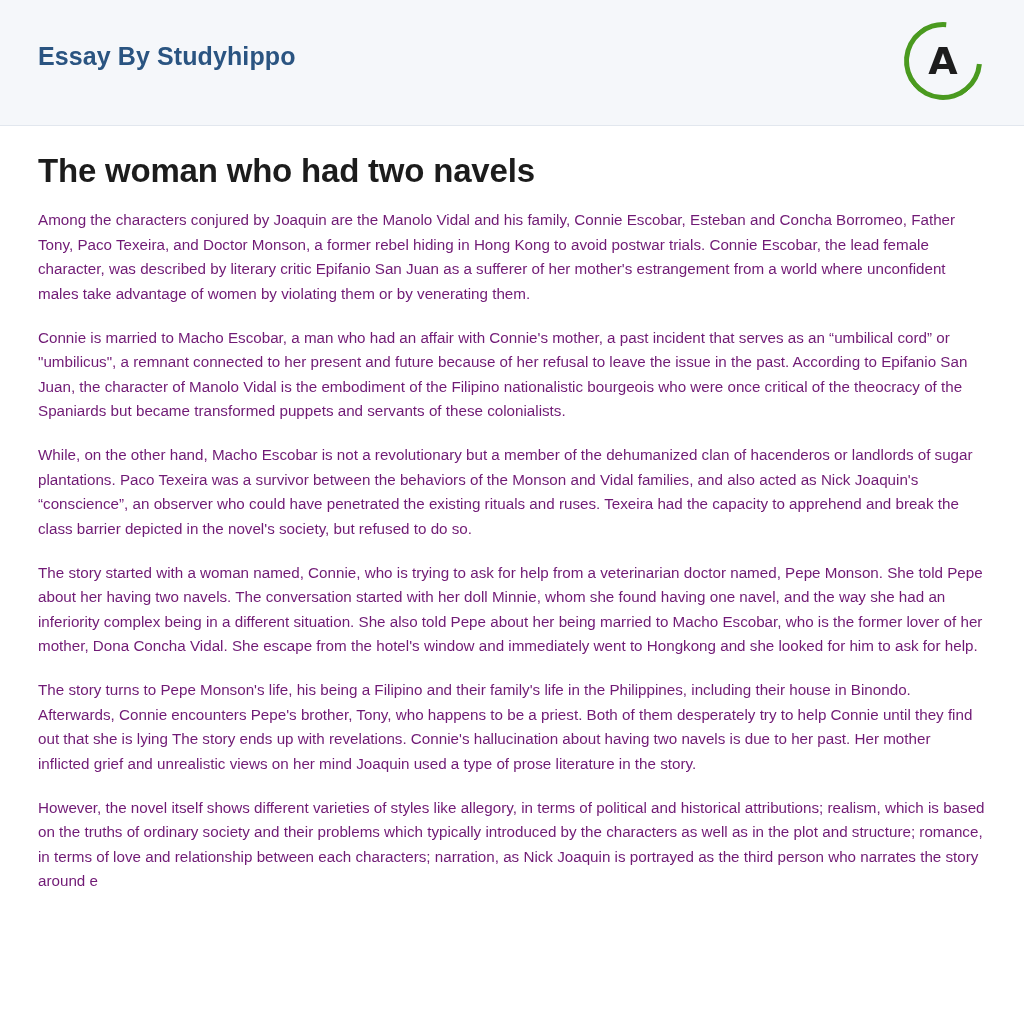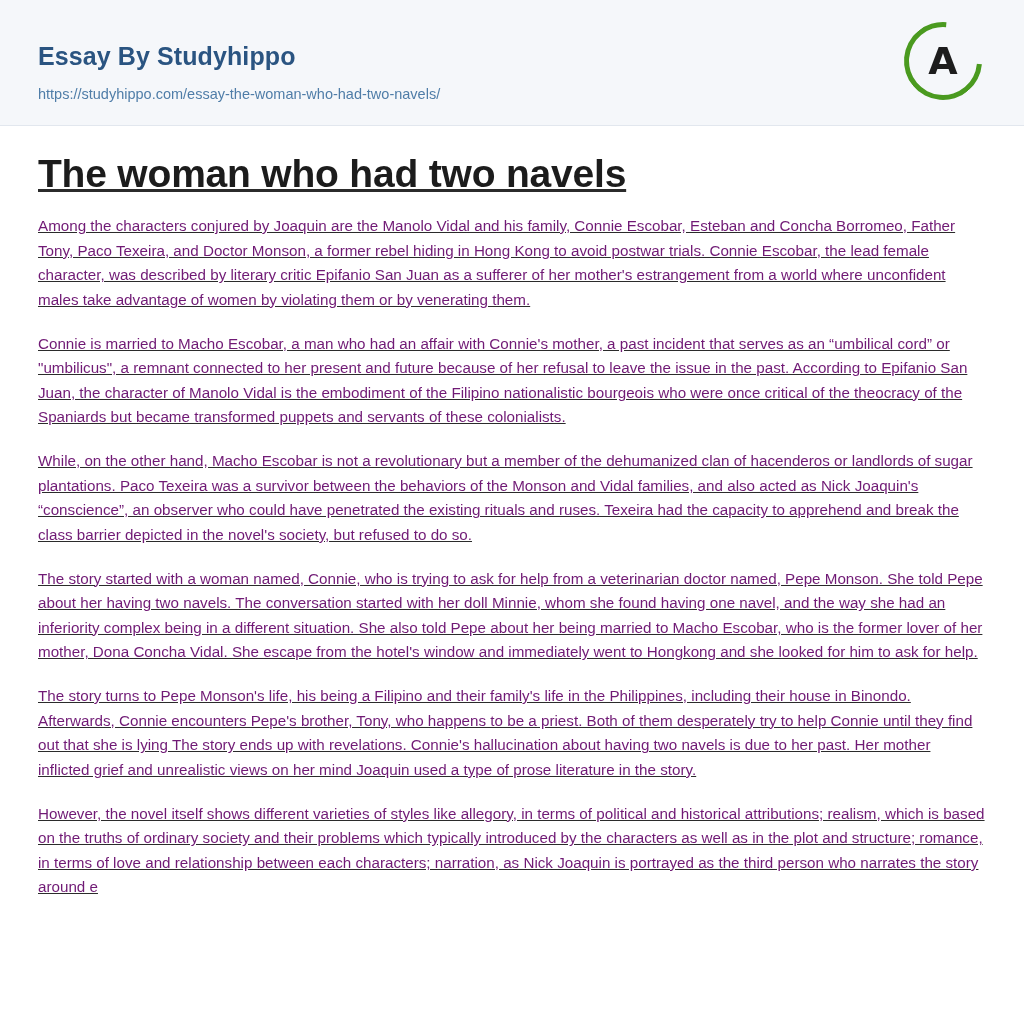--- a/index.html
+++ b/index.html
@@ -13,21 +13,20 @@
     font-family: "Liberation Sans", sans-serif;
     color: #2b2b2b;
     overflow: hidden;
   }
 
   .page {
     width: 1024px;
     height: 1027px;
     position: relative;
     background: #ffffff;
-    text-decoration: underline;
   }
 
   
   .header {
     height: 126px;
     background: #f5f7fa;
     border-bottom: 1px solid #e2e7ee;
     box-sizing: border-box;
     position: relative;
     padding: 0 38px;
@@ -87,21 +86,21 @@
     color: #1d1d1d;
     font-family: "DejaVu Sans", sans-serif;
   }
 
   
   .article {
     padding: 26px 38px 0 38px;
   }
 
   .title {
-    font-size: 39px;
+    font-size: 33px;
     font-weight: bold;
     color: #1c1c1c;
     margin: 0 0 18px 0;
     letter-spacing: -0.2px;
   }
 
   .para {
     font-size: 15.2px;
     line-height: 1.62;
     color: #701a75;
@@ -113,21 +112,20 @@
     margin-bottom: 0;
   }
 </style>
 </head>
 <body>
 
 <div class="page">
 
   <div class="header">
     <div class="brand">Essay By Studyhippo</div>
-    <a class="site-url">https://studyhippo.com/essay-the-woman-who-had-two-navels/</a>
     <div class="logo-wrap">
       <div class="logo-ring"></div>
       <div class="logo-letter">A</div>
     </div>
   </div>
 
   <div class="article">
     <h1 class="title">The woman who had two navels</h1>
     <p class="para">Among the characters conjured by Joaquin are the Manolo Vidal and his family, Connie Escobar, Esteban and Concha Borromeo, Father Tony, Paco Texeira, and Doctor Monson, a former rebel hiding in Hong Kong to avoid postwar trials. Connie Escobar, the lead female character, was described by literary critic Epifanio San Juan as a sufferer of her mother's estrangement from a world where unconfident males take advantage of women by violating them or by venerating them.</p>
     <p class="para">Connie is married to Macho Escobar, a man who had an affair with Connie's mother, a past incident that serves as an “umbilical cord” or "umbilicus", a remnant connected to her present and future because of her refusal to leave the issue in the past. According to Epifanio San Juan, the character of Manolo Vidal is the embodiment of the Filipino nationalistic bourgeois who were once critical of the theocracy of the Spaniards but became transformed puppets and servants of these colonialists.</p>

